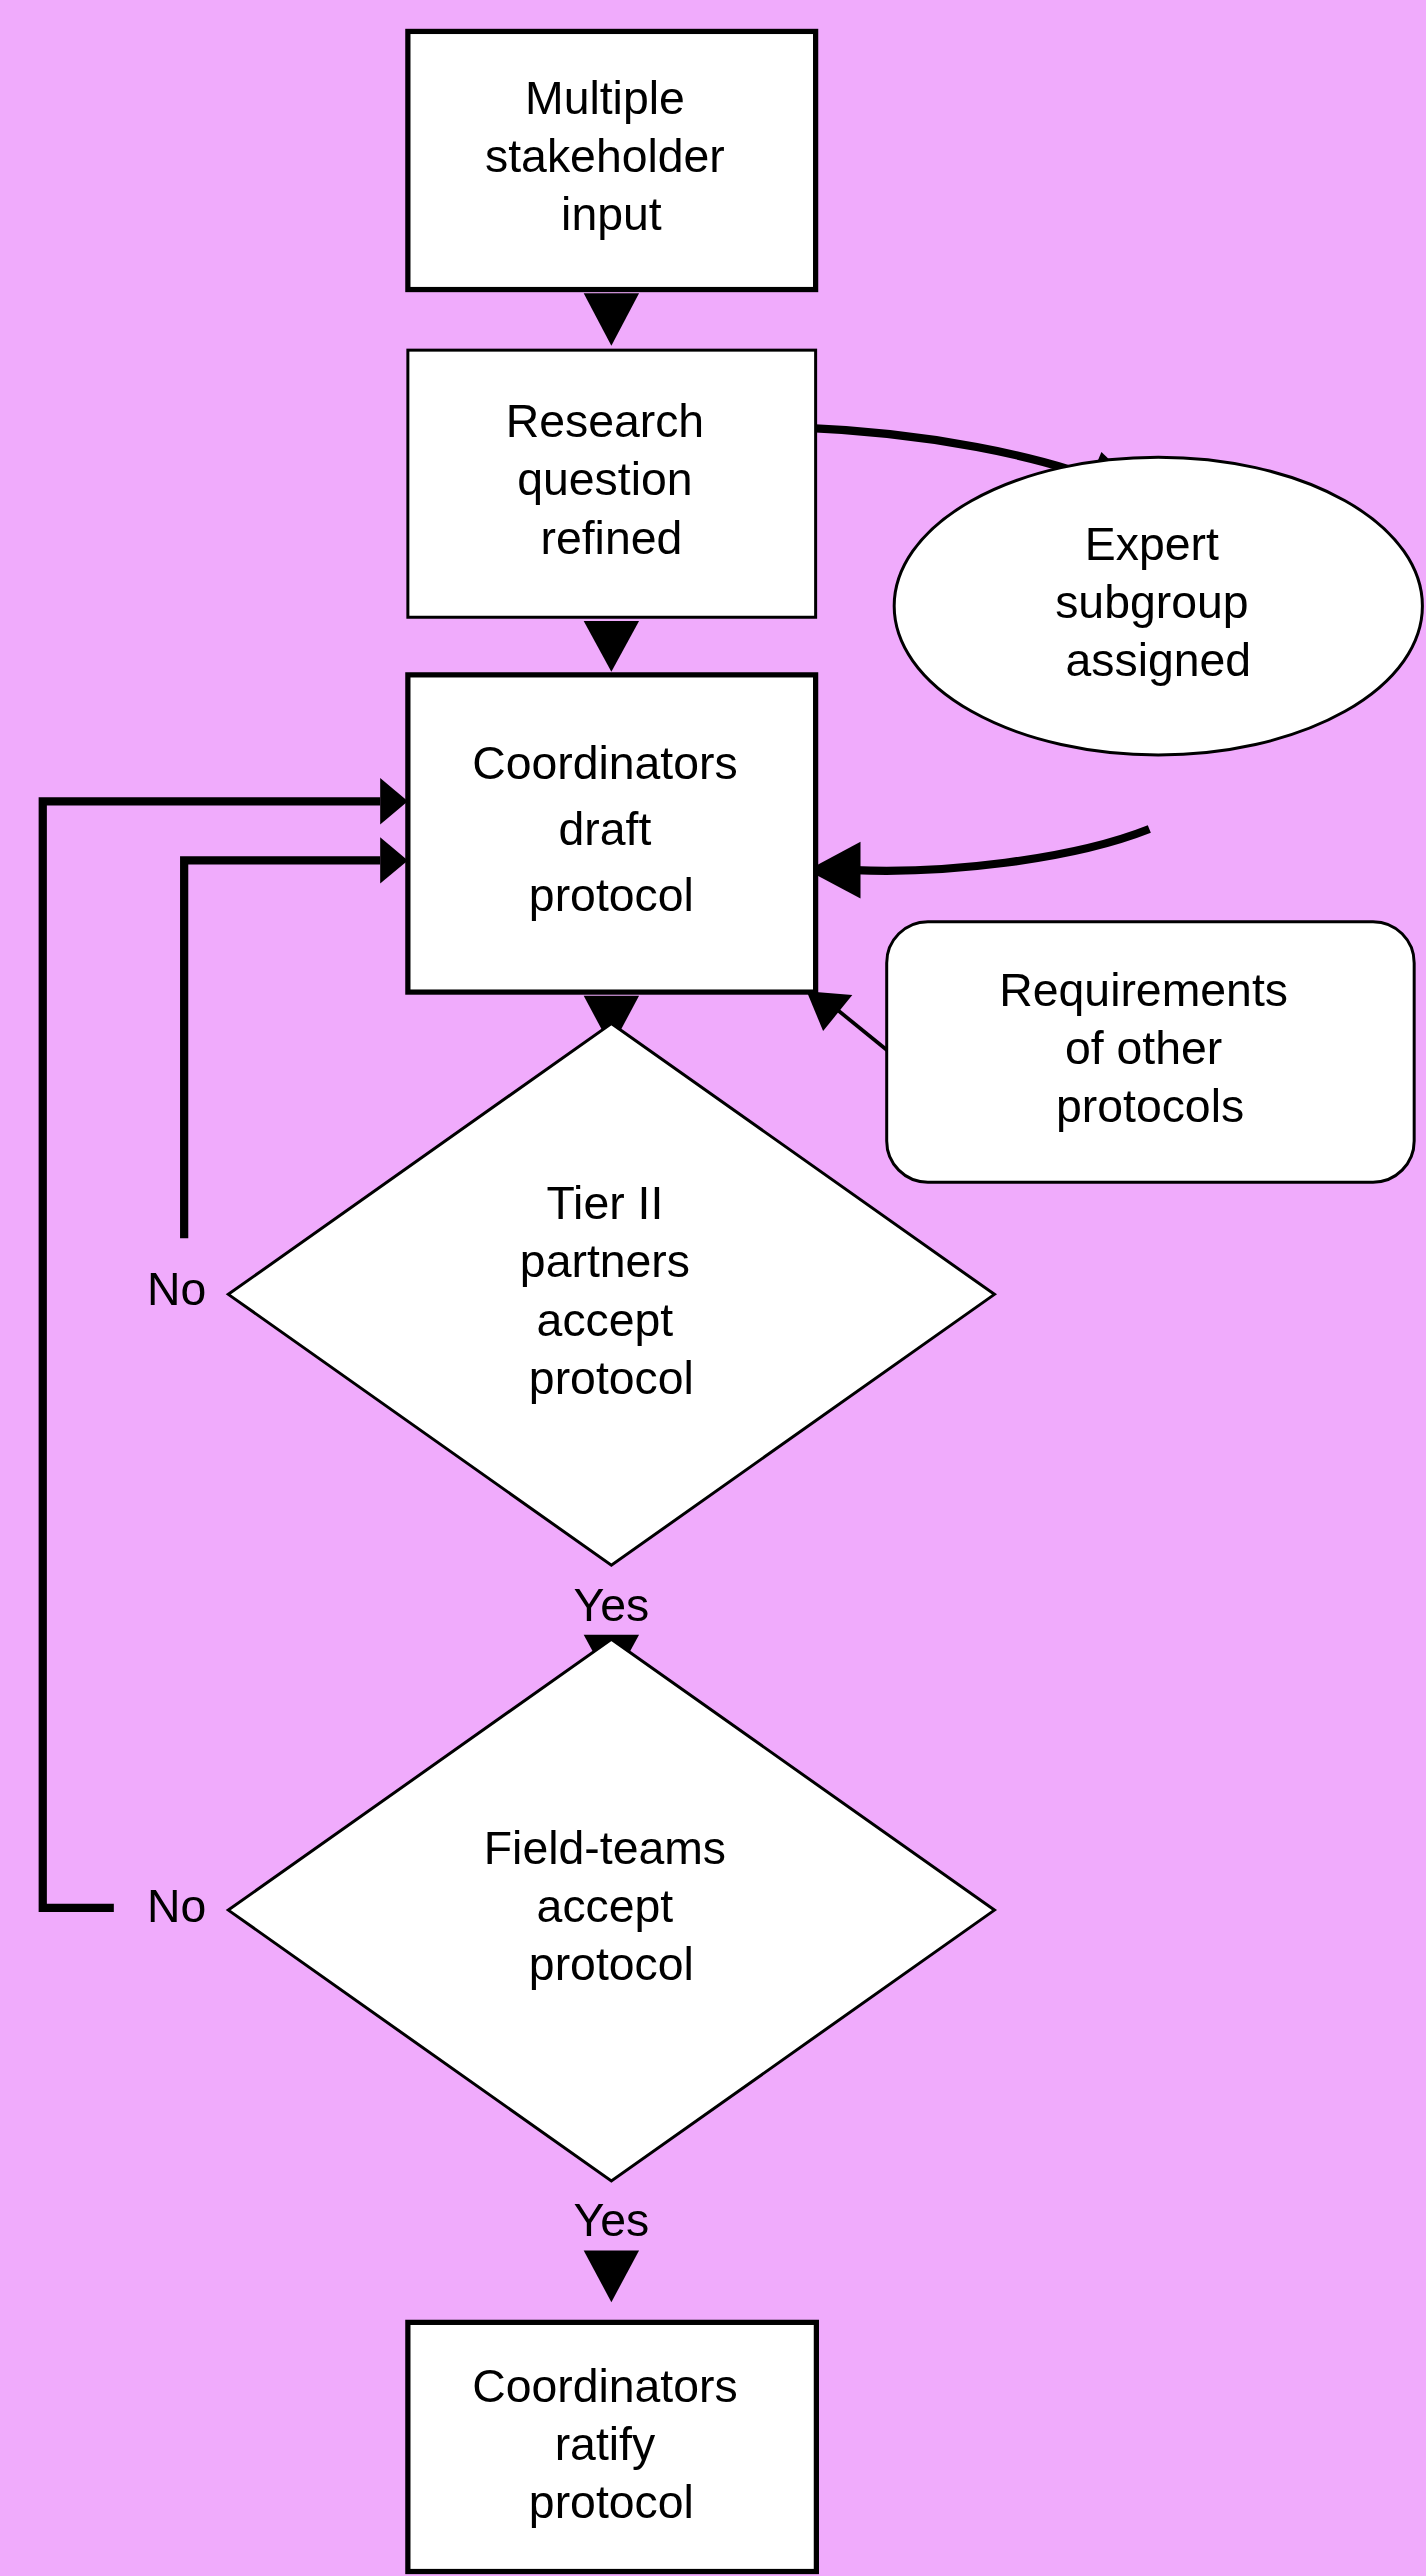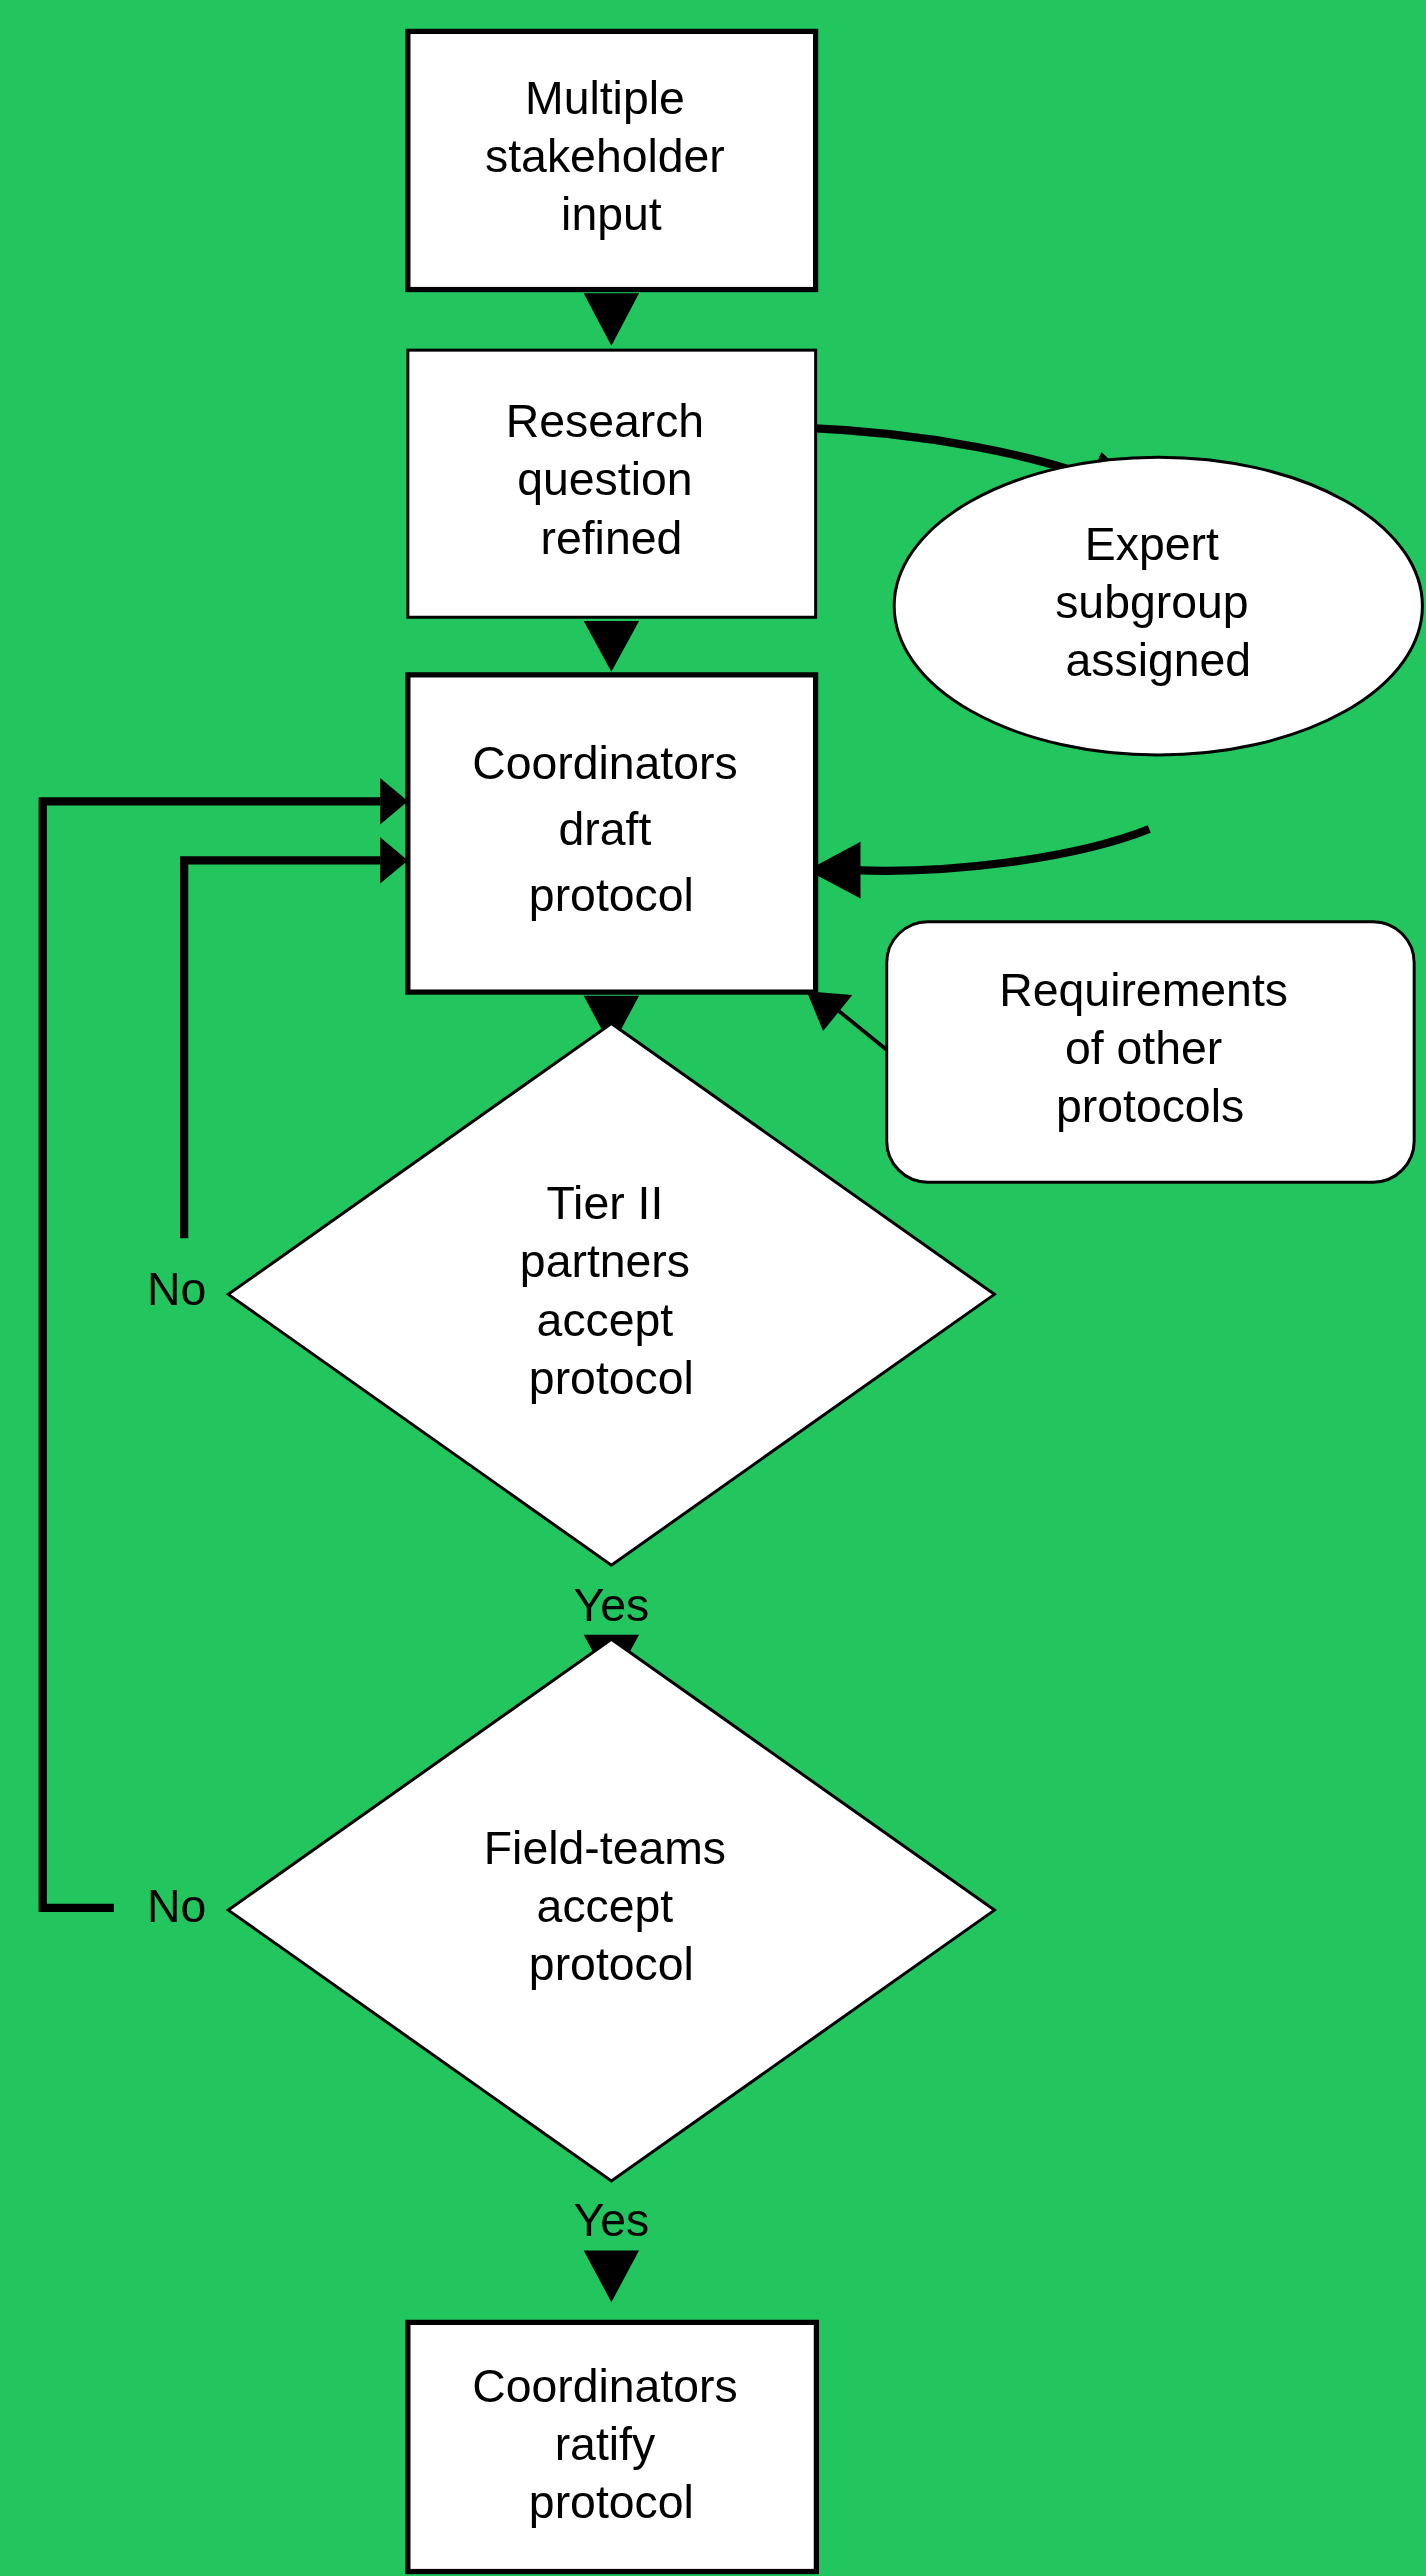--- a/index.html
+++ b/index.html
@@ -7,21 +7,21 @@
     padding: 0;
     background: #ffffff;
   }
   body {
     font-family: "Liberation Sans", sans-serif;
   }
   #flowchart-root {
     position: relative;
     width: 1427px;
     height: 2576px;
-    background: #22c55e;
+    background: #f0abfc;
     overflow: hidden;
   }
   svg.flow-svg {
     display: block;
     width: 1427px;
     height: 2576px;
   }
   .shape-outline {
     fill: #ffffff;
     stroke: #000000;

